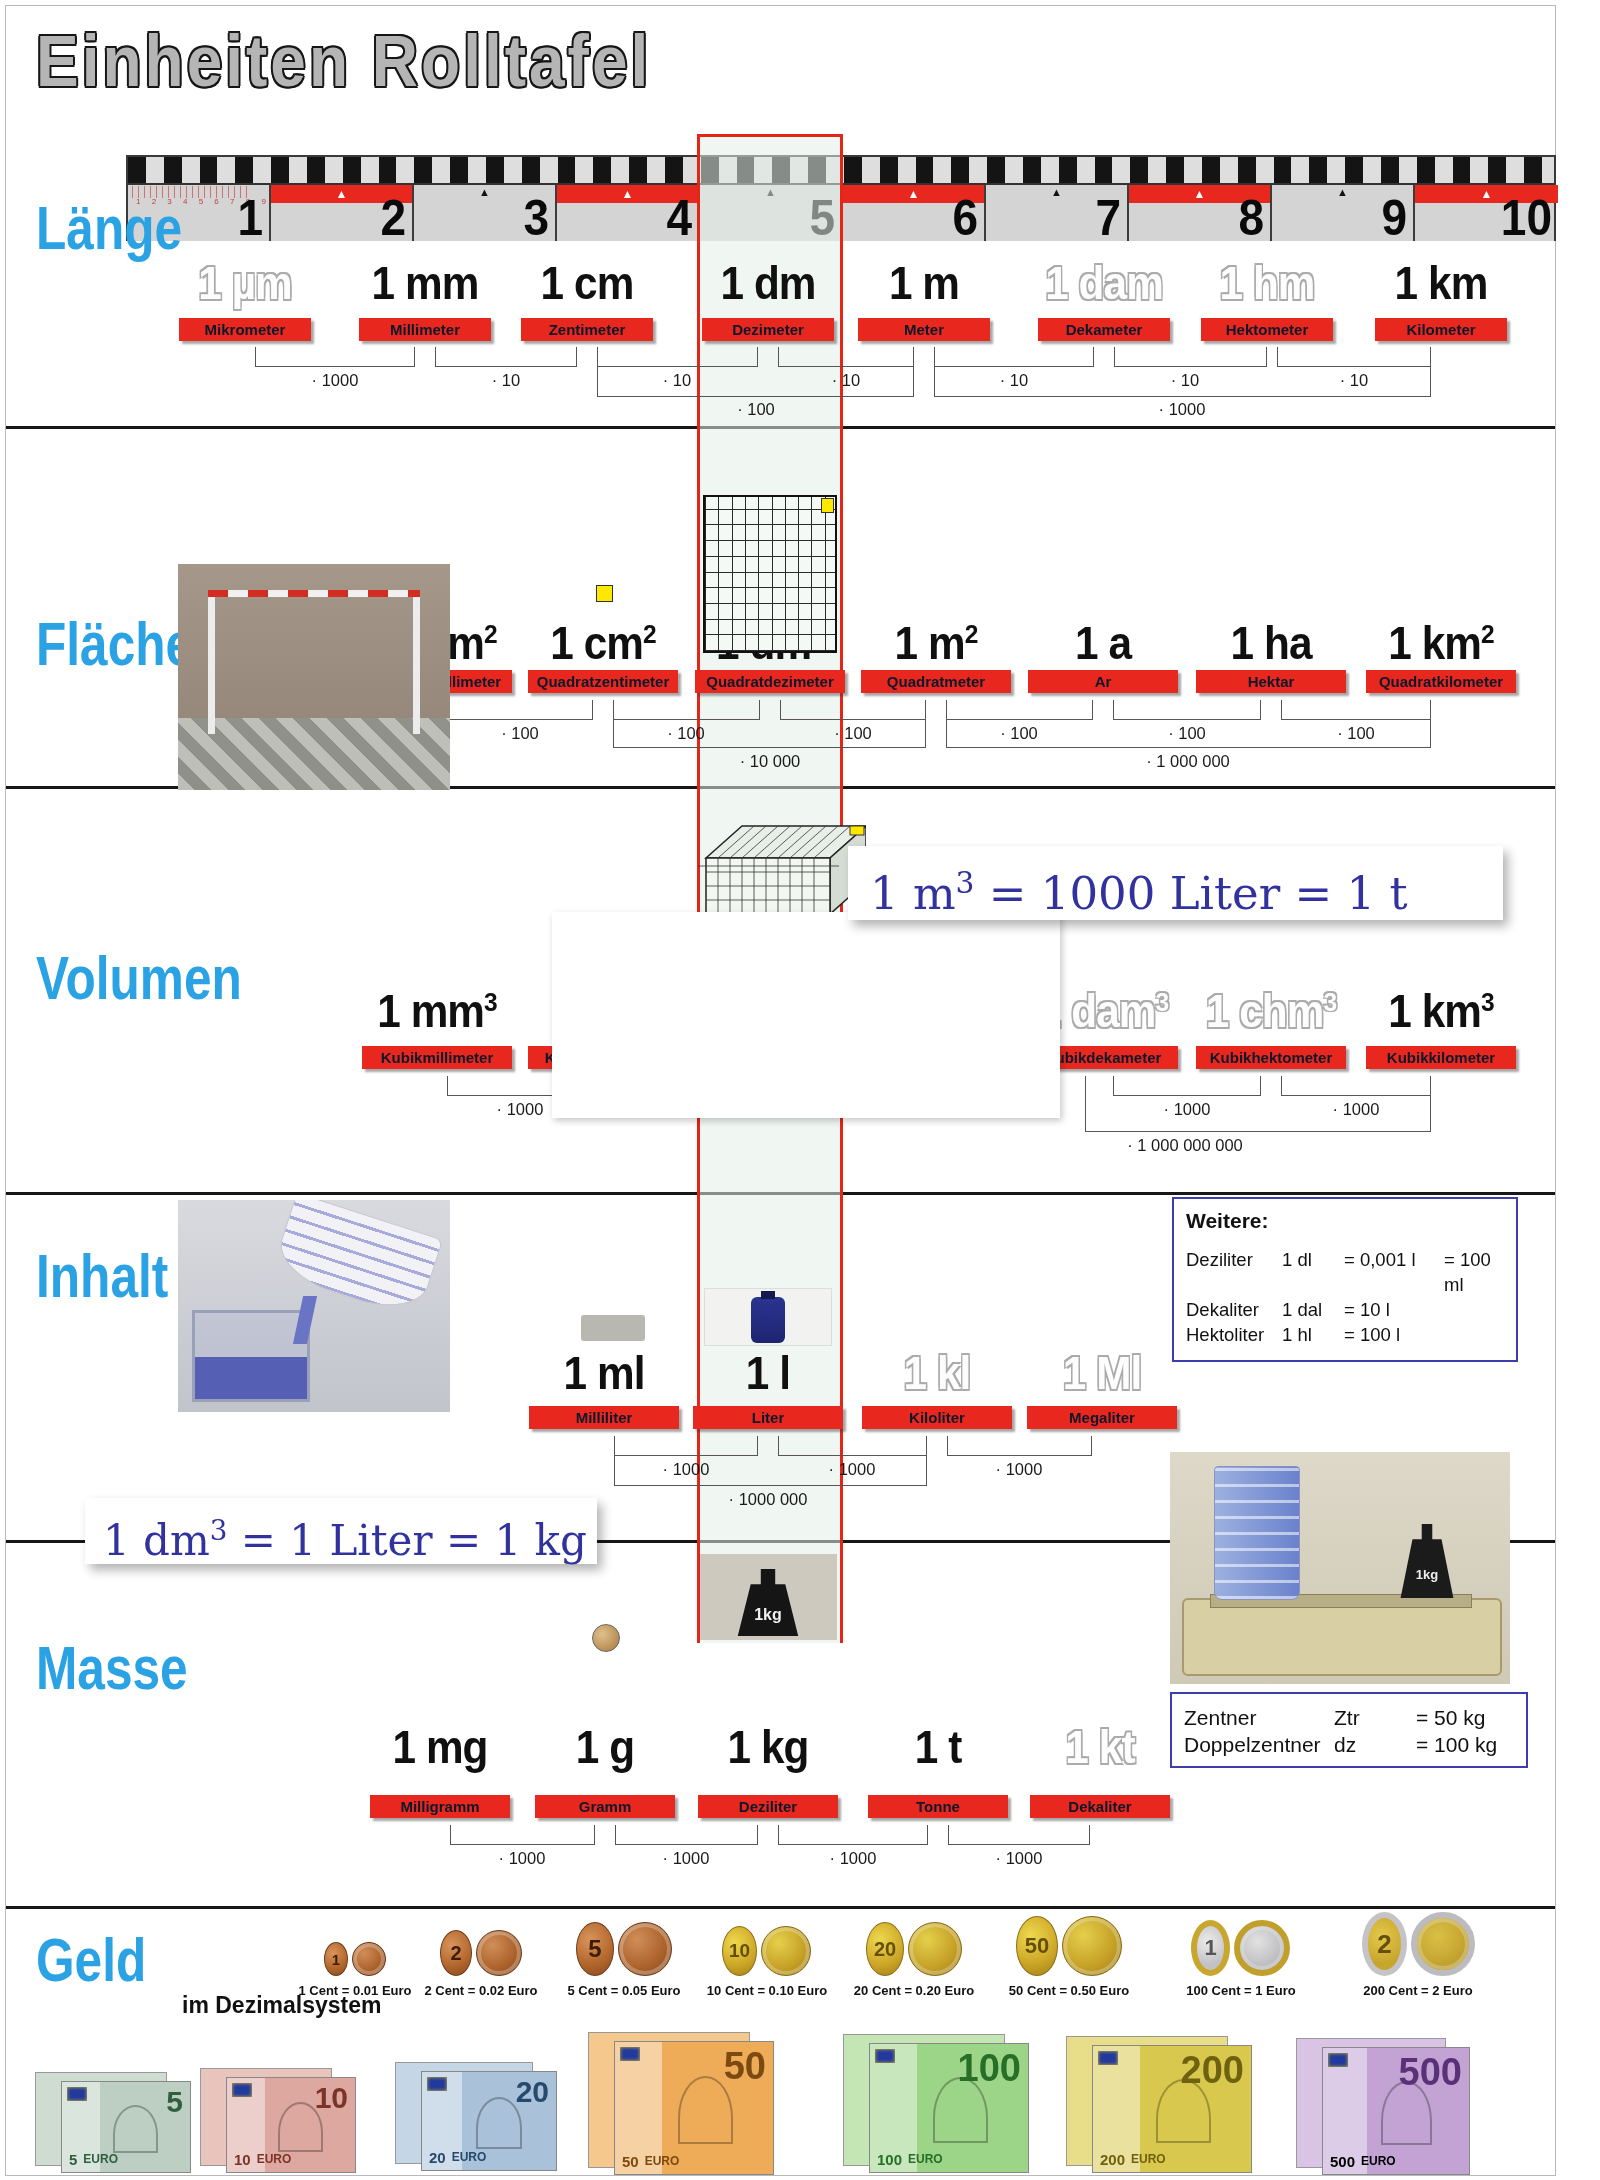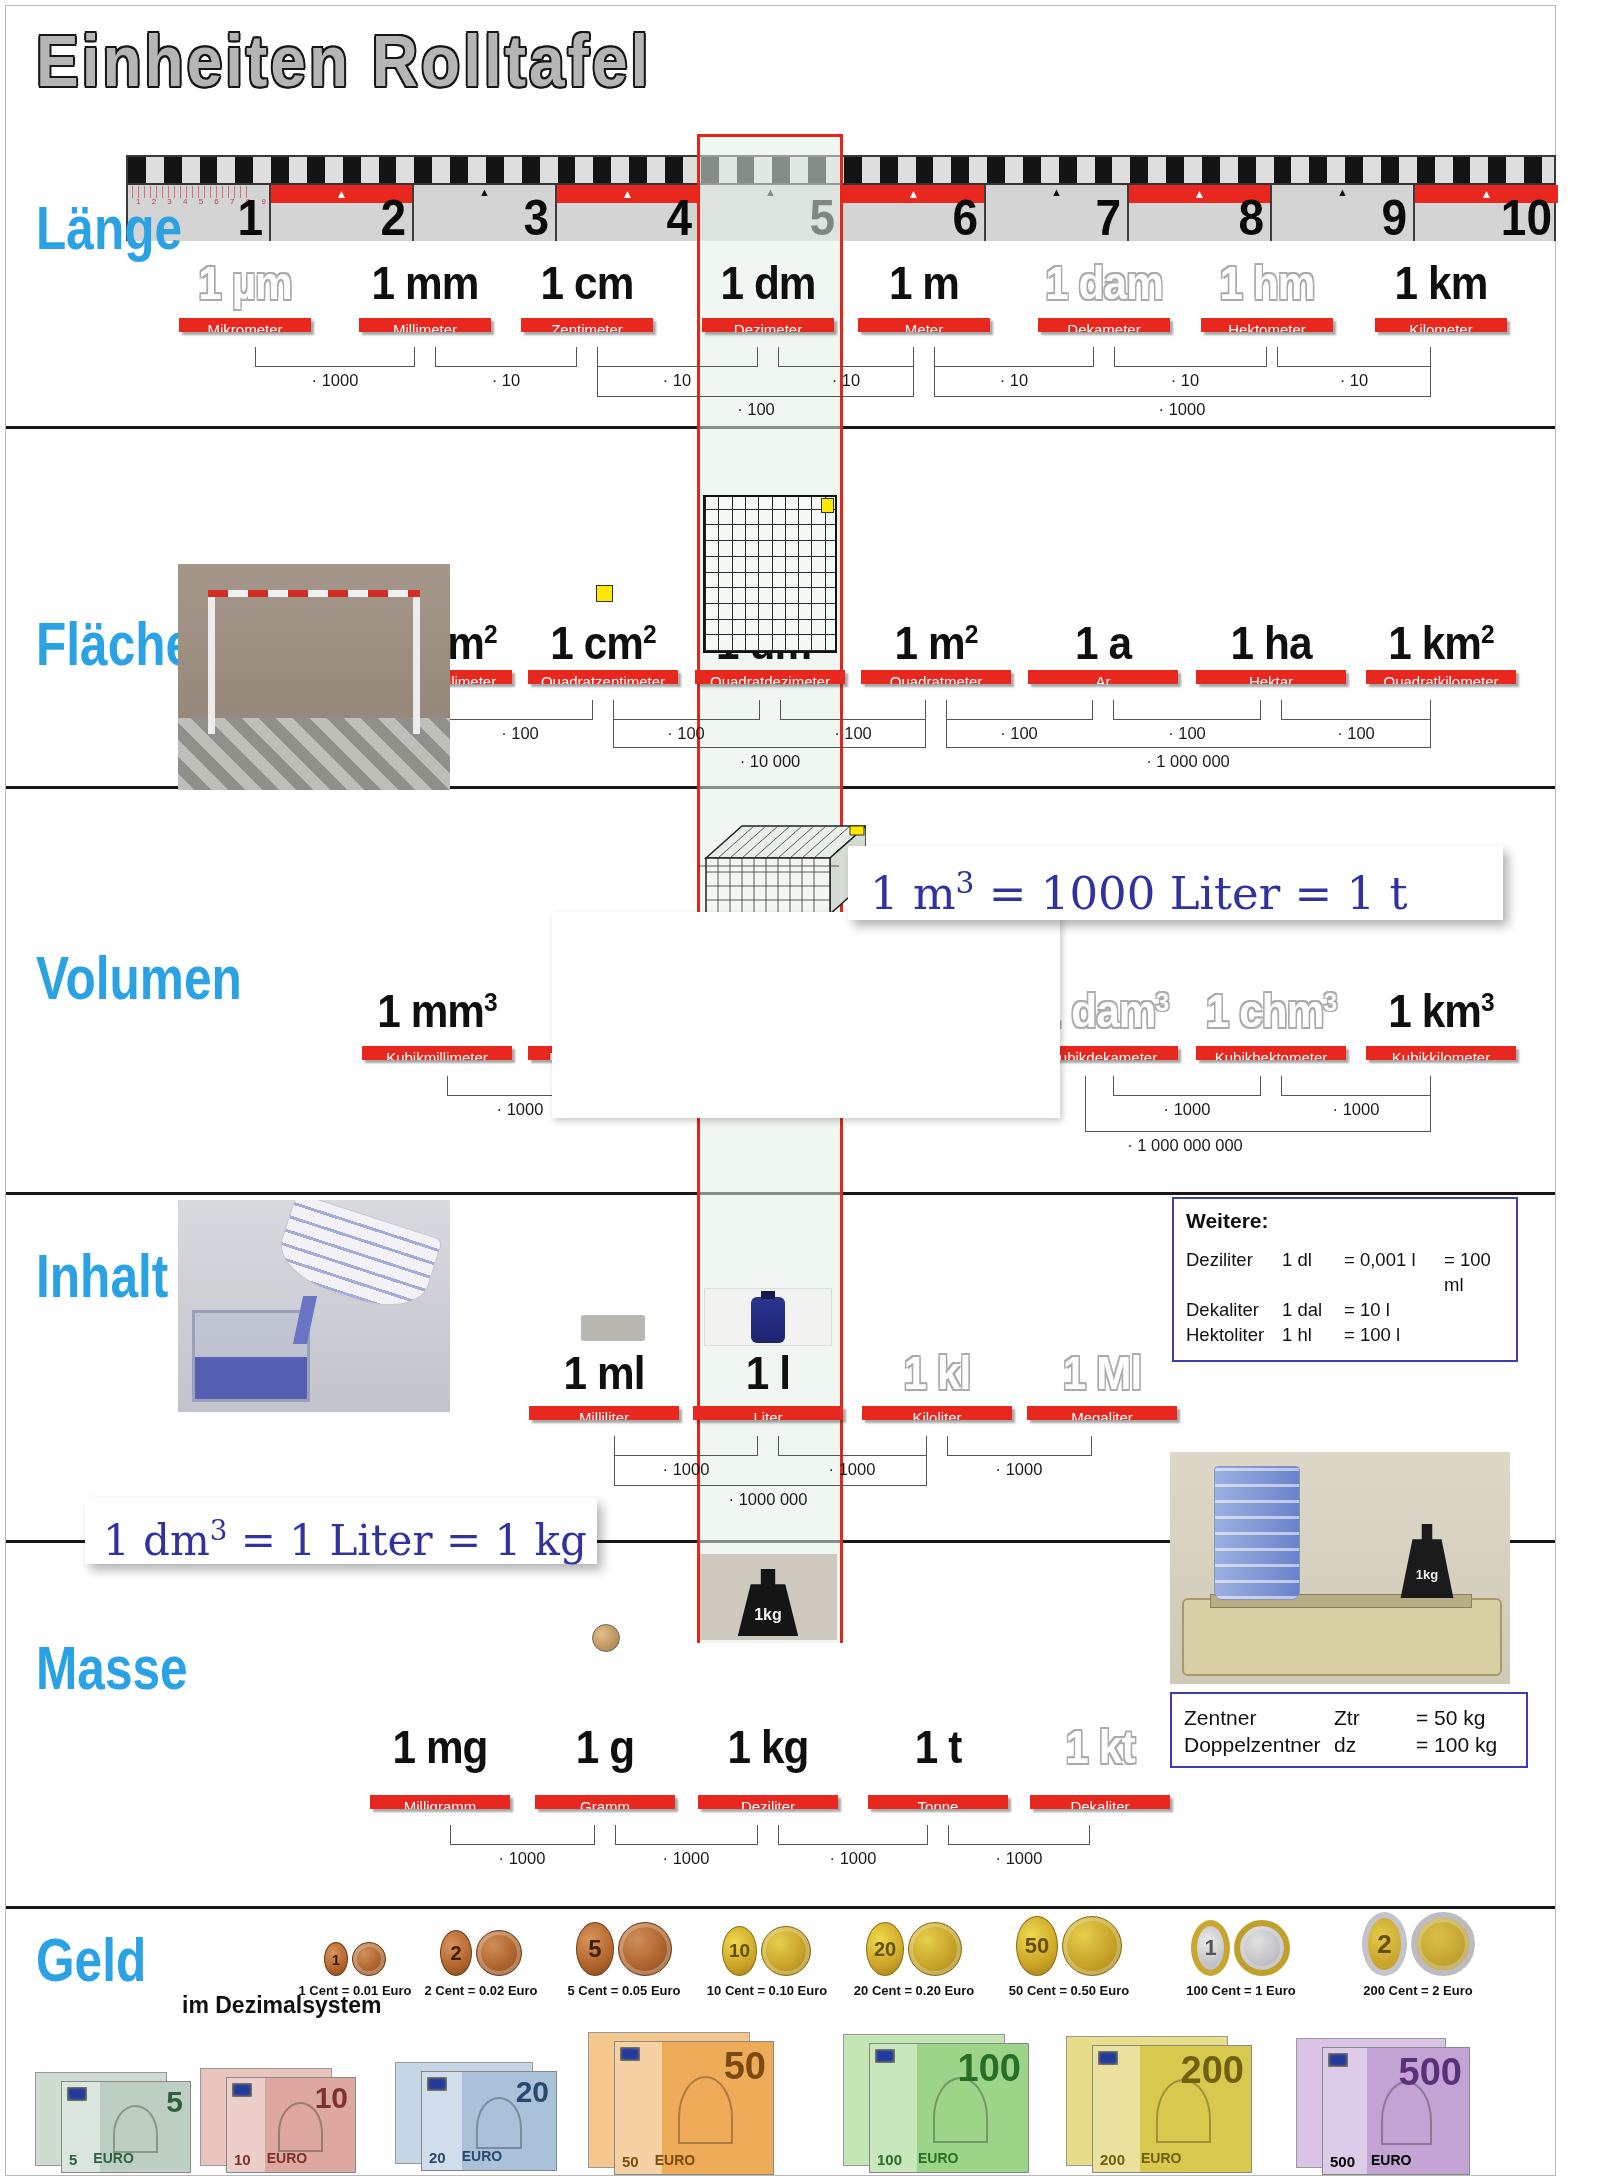--- a/index.html
+++ b/index.html
@@ -29,21 +29,21 @@
   .ptr.red{background:#e8281e;color:#fff;font-size:12px;line-height:18px}
   .ptr.blk{color:#111;font-size:11px;line-height:14px}
   .fine{position:absolute;left:4px;top:1px;width:118px;height:12px;opacity:.75;
         background:repeating-linear-gradient(90deg,#d05050 0 1px,rgba(0,0,0,0) 1px 6px)}
   .finenums{position:absolute;left:8px;top:12px;font-size:8px;color:#c04040;letter-spacing:4.5px;white-space:nowrap}
   
   .u{position:absolute;width:220px;text-align:center;font-size:46px;font-weight:bold;letter-spacing:-1px;
      white-space:nowrap;color:#101010;transform:scaleX(.92);z-index:10}
   .u sup{font-size:58%}
   .g{color:#fdfdfd;text-shadow:-1.6px -1.6px 0 #ababab,1.6px -1.6px 0 #ababab,-1.6px 1.6px 0 #ababab,1.6px 1.6px 0 #ababab}
-  .c{position:absolute;height:14px;background:#e8281e;color:#ffffff;font-size:15px;font-weight:normal;
+  .c{position:absolute;height:23px;background:#e8281e;color:#0f172a;font-size:15px;font-weight:bold;
      line-height:23px;text-align:center;white-space:nowrap;overflow:hidden;z-index:10;
      box-shadow:2.5px 2.5px 2px rgba(60,60,60,.45)}
   .bk{position:absolute;border:1.6px solid #555;border-top:none;box-sizing:border-box;z-index:10}
   .f{position:absolute;width:140px;margin-left:0;text-align:center;font-size:16.5px;color:#1a1a1a;
      white-space:nowrap;z-index:10}
   .f2w{width:180px}
   
   .fbox{position:absolute;background:#fff;box-shadow:5px 6px 10px rgba(0,0,0,.3);z-index:25;
         font-family:"DejaVu Serif",serif;color:#32329e;white-space:nowrap}
   .fbox sup{font-size:66%}
@@ -72,21 +72,21 @@
   .capt{position:absolute;width:170px;text-align:center;font-size:13px;font-weight:bold;z-index:10;white-space:nowrap}
   
   .note{position:absolute;z-index:10}
   .nback{position:absolute;left:-26px;top:-9px;width:100%;height:100%;border:1px solid #999}
   .nfront{position:absolute;left:0;top:0;width:100%;height:100%;border:1px solid #888;box-sizing:border-box}
   .nstr{position:absolute;left:0;top:0;bottom:0;width:30%;background:rgba(255,255,255,.45)}
   .nflag{position:absolute;left:5px;top:5px;width:20px;height:14px;background:#223a9e;
          box-shadow:inset 0 0 3px 1px rgba(255,215,0,.55)}
   .nval{position:absolute;top:3px;right:7px;font-weight:bold}
   .nbl{position:absolute;left:7px;bottom:4px;font-weight:bold;font-size:15px}
-  .nbl .eur{font-size:14px;vertical-align:2px;margin-left:16px}
+  .nbl .eur{font-size:12px;vertical-align:2px;margin-left:6px}
   .narch{position:absolute;left:40%;top:26%;width:32%;height:48%;border:2.5px solid rgba(0,0,0,.28);
          border-radius:50% 50% 0 0 / 62% 62% 0 0}
   svg{display:block}
 </style>
 </head>
 <body>
 
 <div id="page">
   <div class="frame"></div>
 

